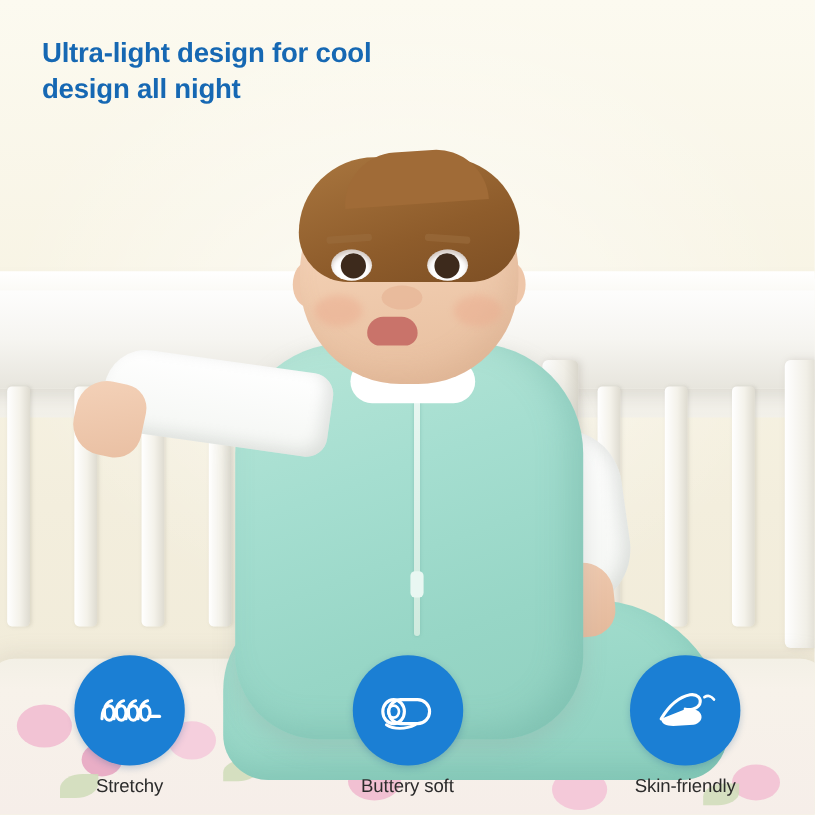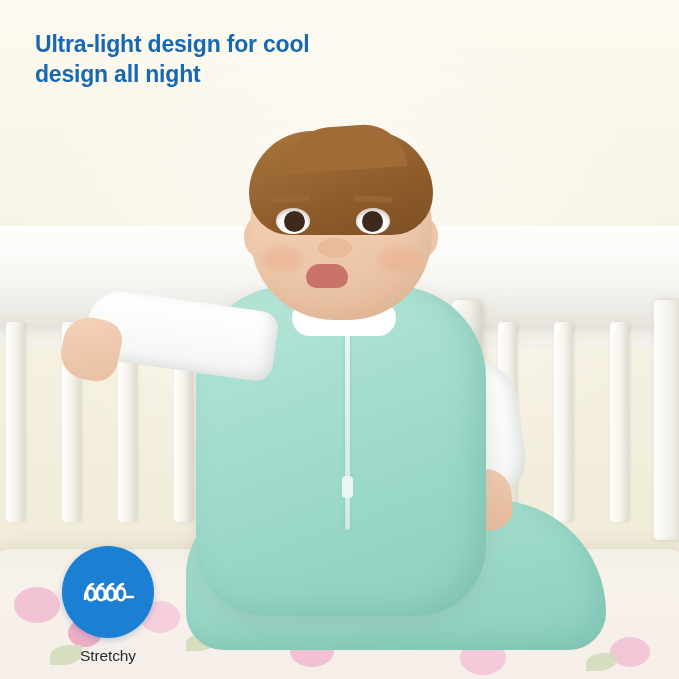--- a/index.html
+++ b/index.html
@@ -359,17 +359,39 @@
           <path d="M6 27 C6 14, 16 13, 16 22 C16 30, 8 31, 8 21 C8 13, 14 12, 14 12" stroke="#ffffff" stroke-width="2.6" stroke-linecap="round" fill="none"></path>
           <path d="M16 27 C16 14, 26 13, 26 22 C26 30, 18 31, 18 21 C18 13, 24 12, 24 12" stroke="#ffffff" stroke-width="2.6" stroke-linecap="round" fill="none"></path>
           <path d="M26 27 C26 14, 36 13, 36 22 C36 30, 28 31, 28 21 C28 13, 34 12, 34 12" stroke="#ffffff" stroke-width="2.6" stroke-linecap="round" fill="none"></path>
           <path d="M36 27 C36 14, 46 13, 46 22 C46 30, 38 31, 38 21 C38 13, 44 12, 44 12" stroke="#ffffff" stroke-width="2.6" stroke-linecap="round" fill="none"></path>
           <path d="M45 25 L54 25" stroke="#ffffff" stroke-width="2.6" stroke-linecap="round"></path>
         </svg>
       </div>
       <div class="feature-label">Stretchy</div>
     </div>
 
-
+    <div class="feature">
+      <div class="badge">
+        <svg width="56" height="42" viewBox="0 0 56 42" fill="none">
+          <rect x="12" y="12" width="34" height="20" rx="10" stroke="#ffffff" stroke-width="2.6" fill="none"></rect>
+          <ellipse cx="16" cy="22" rx="9" ry="10" stroke="#ffffff" stroke-width="2.6" fill="none"></ellipse>
+          <ellipse cx="16" cy="22" rx="4.5" ry="5" stroke="#ffffff" stroke-width="2.2" fill="none"></ellipse>
+          <path d="M10 33 C16 37, 26 37, 34 33" stroke="#ffffff" stroke-width="2.4" stroke-linecap="round" fill="none"></path>
+        </svg>
+      </div>
+      <div class="feature-label">Buttery soft</div>
+    </div>
+
+    <div class="feature">
+      <div class="badge">
+        <svg width="56" height="46" viewBox="0 0 56 46" fill="none">
+          <path d="M8 30 C14 20, 22 12, 32 10 C38 9, 42 13, 40 18 C38 22, 32 23, 28 22" stroke="#ffffff" stroke-width="2.6" stroke-linecap="round" fill="none"></path>
+          <path d="M28 22 C33 21, 39 22, 41 26 C43 30, 40 34, 35 35 L18 36 C12 36, 8 34, 8 30 Z" fill="#ffffff"></path>
+          <path d="M24 16 C27 14, 31 13, 34 14" stroke="#1b7fd4" stroke-width="1.6" stroke-linecap="round" fill="none"></path>
+          <path d="M44 12 C47 10, 50 11, 52 14" stroke="#ffffff" stroke-width="2.2" stroke-linecap="round" fill="none"></path>
+        </svg>
+      </div>
+      <div class="feature-label">Skin-friendly</div>
+    </div>
 
 
   </div>
 </div>
 
 </body></html>

